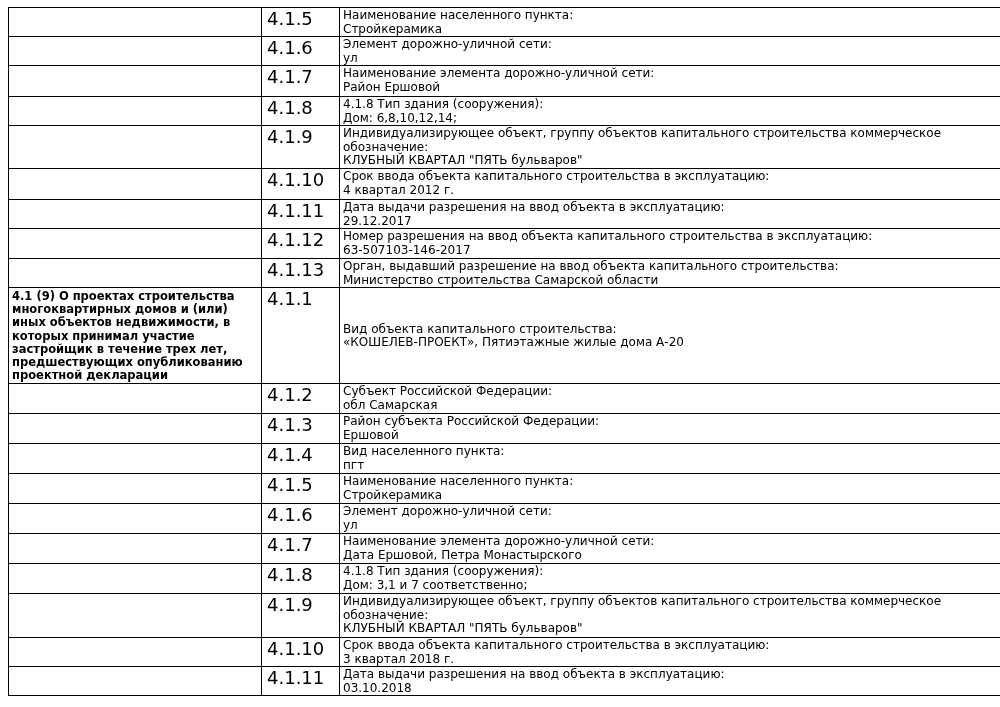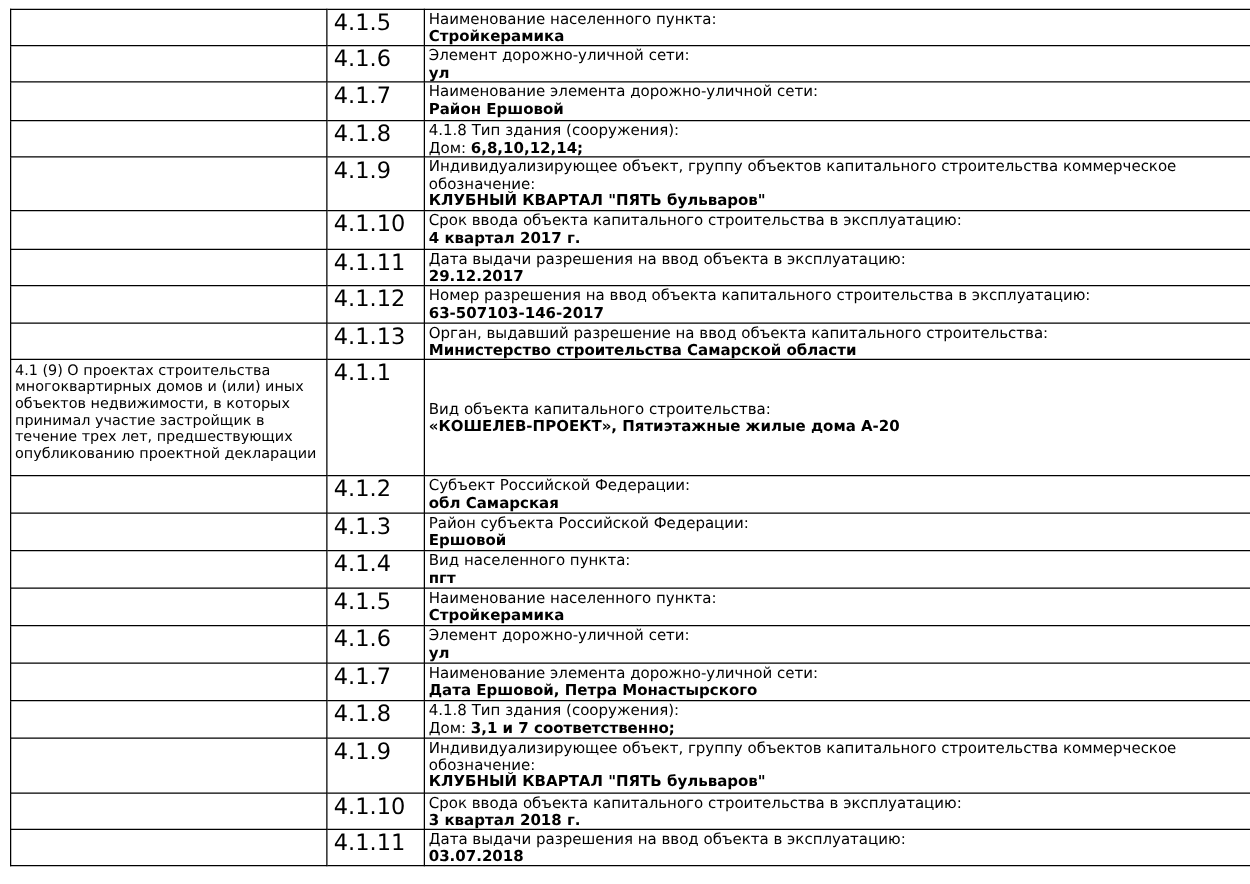--- a/index.html
+++ b/index.html
@@ -43,24 +43,25 @@
   td.c3 {
     width: 664px;
     padding: 1px 3px 0 3px;
     font-size: 12px;
     line-height: 13.5px;
   }
   td.c3.vmid { vertical-align: middle; }
   .sec {
     font-size: 11.5px;
     line-height: 13.2px;
+    font-weight: bold;
   }
   .lbl { font-weight: normal; }
   .val { font-weight: normal; }
-  .val .b { font-weight: bold; }
+  .val .b { font-weight: normal; }
   tr.h27 { height: 27px; }
   tr.h28 { height: 28px; }
   tr.h29 { height: 29px; }
   tr.h30 { height: 30px; }
   tr.h31 { height: 31px; }
   tr.h43 { height: 43px; }
   tr.h44 { height: 44px; }
   tr.h93 { height: 93px; }
 </style>
 </head>
@@ -125,21 +126,21 @@
         </td>
       </tr>
 
       <tr class="h31">
         <td class="c1">
             <div class="sec"></div>
           </td>
         <td class="c2"><span>4.1.10</span></td>
         <td class="c3">
           <div class="lbl">Срок ввода объекта капитального строительства в эксплуатацию:</div>
-          <div class="val"><span></span><span class="b">4 квартал 2017 г.</span></div>
+          <div class="val"><span></span><span class="b">4 квартал 2012 г.</span></div>
         </td>
       </tr>
 
       <tr class="h28">
         <td class="c1">
             <div class="sec"></div>
           </td>
         <td class="c2"><span>4.1.11</span></td>
         <td class="c3">
           <div class="lbl">Дата выдачи разрешения на ввод объекта в эксплуатацию:</div>
@@ -279,19 +280,19 @@
         </td>
       </tr>
 
       <tr class="h28">
         <td class="c1">
             <div class="sec"></div>
           </td>
         <td class="c2"><span>4.1.11</span></td>
         <td class="c3">
           <div class="lbl">Дата выдачи разрешения на ввод объекта в эксплуатацию:</div>
-          <div class="val"><span></span><span class="b">03.07.2018</span></div>
+          <div class="val"><span></span><span class="b">03.10.2018</span></div>
         </td>
       </tr>
 
     </tbody>
   </table>
 </div>
 
 </body></html>

